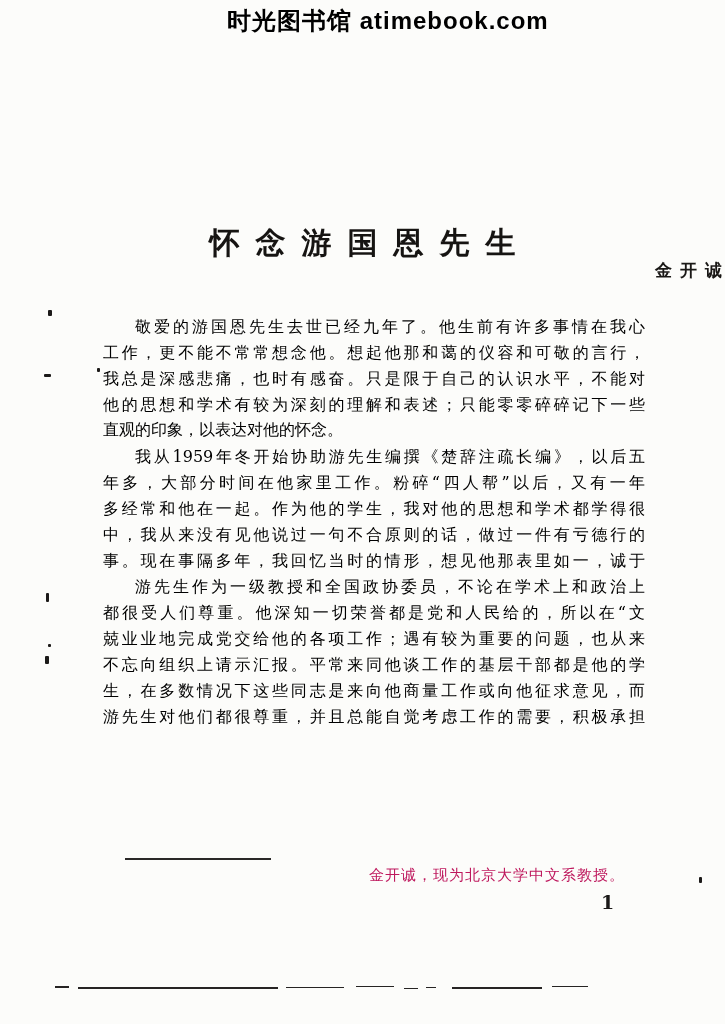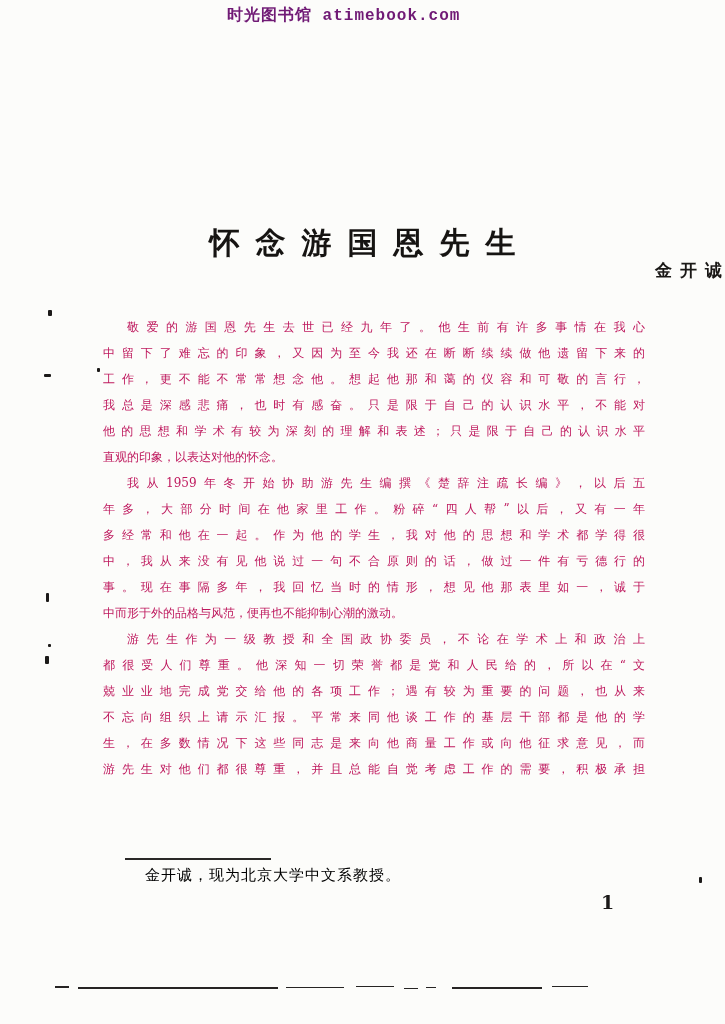--- a/index.html
+++ b/index.html
@@ -4,81 +4,79 @@
 <style>
   html,body{margin:0;padding:0;}
   body{
     width:725px;height:1024px;position:relative;overflow:hidden;
     background:#fcfcfa;
     font-family:"DejaVu Serif","Liberation Serif",serif;
     color:#1d1b1a;
   }
   .watermark{
     position:absolute;left:227px;top:5px;width:470px;
-    font-family:Liberation Mono, monospace;
-    font-size:16px;font-weight:bold;letter-spacing:1px;
-    color:#701a75;white-space:nowrap;
+    font-family:Liberation Sans, sans-serif;
+    font-size:24px;font-weight:bold;letter-spacing:1px;
+    color:#000000;white-space:nowrap;
   }
   .title{
     position:absolute;left:0;top:203px;width:725px;
     text-align:center;font-size:30px;font-weight:bold;
     letter-spacing:16px;text-indent:16px;color:#161412;
     white-space:nowrap;
   }
   .author{
     position:absolute;left:5px;top:259px;width:725px;
     text-align:right;font-size:17px;font-weight:bold;
     letter-spacing:8px;text-indent:8px;color:#1a1816;
   }
   .body-text{
     position:absolute;left:103px;top:314px;width:542px;
   }
   .line{
-    height:26px;line-height:26px;font-size:12px;
+    height:26px;line-height:26px;font-size:16px;
     text-align:justify;text-align-last:justify;
-    white-space:nowrap;color:#be185d;
+    white-space:nowrap;color:#000000;
   }
   .line.first{text-indent:2em;}
-  .line.para-end{text-align-last:left;}
+  .line.para-end{text-align-last:left;font-family:Liberation Mono, monospace;}
   .footnote-rule{
     position:absolute;left:125px;top:858px;width:146px;height:2px;
     background:#2a2827;
   }
   .footnote{
     position:absolute;left:145px;top:866px;width:480px;
-    font-size:15px;letter-spacing:1px;color:#000000;
+    font-size:15px;letter-spacing:1px;color:#be185d;text-align:right;
   }
   .page-number{
     position:absolute;left:601px;top:891px;
     font-size:19px;font-weight:bold;color:#1b1918;
   }
   .speck{position:absolute;background:#1c1a19;border-radius:1px;}
   .edge-dash{position:absolute;background:#262423;height:2px;}
 </style>
 </head>
 <body>
 
 <div class="watermark">时光图书馆 atimebook.com</div>
 
 <h1 class="title">怀念游国恩先生</h1>
 <div class="author">金开诚</div>
 
 <div class="body-text">
     <div class="line first">敬爱的游国恩先生去世已经九年了。他生前有许多事情在我心</div>
-    <div class="line">中留下了难忘的印象，又因为至今我还在断断续续做他遗留下来的</div>
     <div class="line">工作，更不能不常常想念他。想起他那和蔼的仪容和可敬的言行，</div>
     <div class="line">我总是深感悲痛，也时有感奋。只是限于自己的认识水平，不能对</div>
-    <div class="line">他的思想和学术有较为深刻的理解和表述；只是限于自己的认识水平</div>
+    <div class="line">他的思想和学术有较为深刻的理解和表述；只能零零碎碎记下一些</div>
     <div class="line para-end">直观的印象，以表达对他的怀念。</div>
     <div class="line first">我从1959年冬开始协助游先生编撰《楚辞注疏长编》，以后五</div>
     <div class="line">年多，大部分时间在他家里工作。粉碎“四人帮”以后，又有一年</div>
     <div class="line">多经常和他在一起。作为他的学生，我对他的思想和学术都学得很</div>
     <div class="line">中，我从来没有见他说过一句不合原则的话，做过一件有亏德行的</div>
     <div class="line">事。现在事隔多年，我回忆当时的情形，想见他那表里如一，诚于</div>
-    <div class="line para-end">中而形于外的品格与风范，便再也不能抑制心潮的激动。</div>
     <div class="line first">游先生作为一级教授和全国政协委员，不论在学术上和政治上</div>
     <div class="line">都很受人们尊重。他深知一切荣誉都是党和人民给的，所以在“文</div>
     <div class="line">兢业业地完成党交给他的各项工作；遇有较为重要的问题，也从来</div>
     <div class="line">不忘向组织上请示汇报。平常来同他谈工作的基层干部都是他的学</div>
     <div class="line">生，在多数情况下这些同志是来向他商量工作或向他征求意见，而</div>
     <div class="line">游先生对他们都很尊重，并且总能自觉考虑工作的需要，积极承担</div>
   </div>
 
 <div class="footnote-rule"></div>
 <div class="footnote">金开诚，现为北京大学中文系教授。</div>

